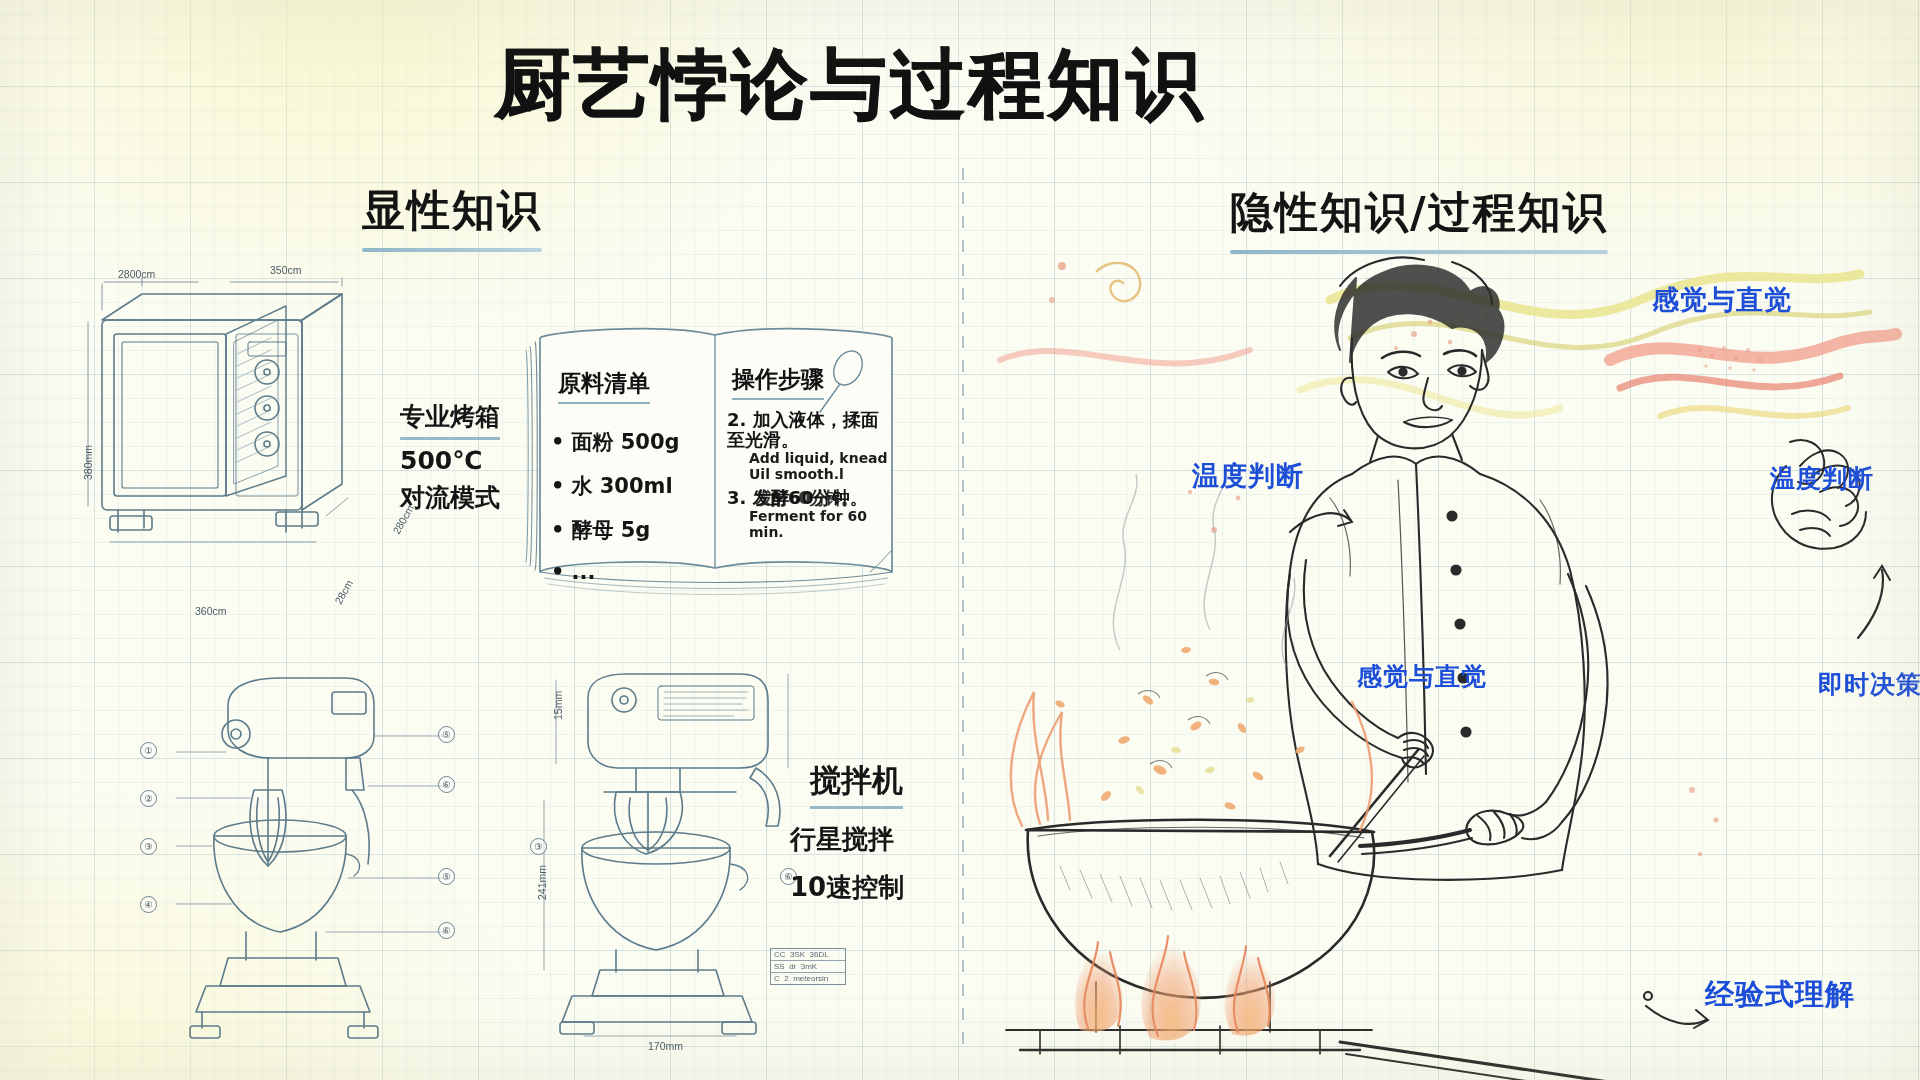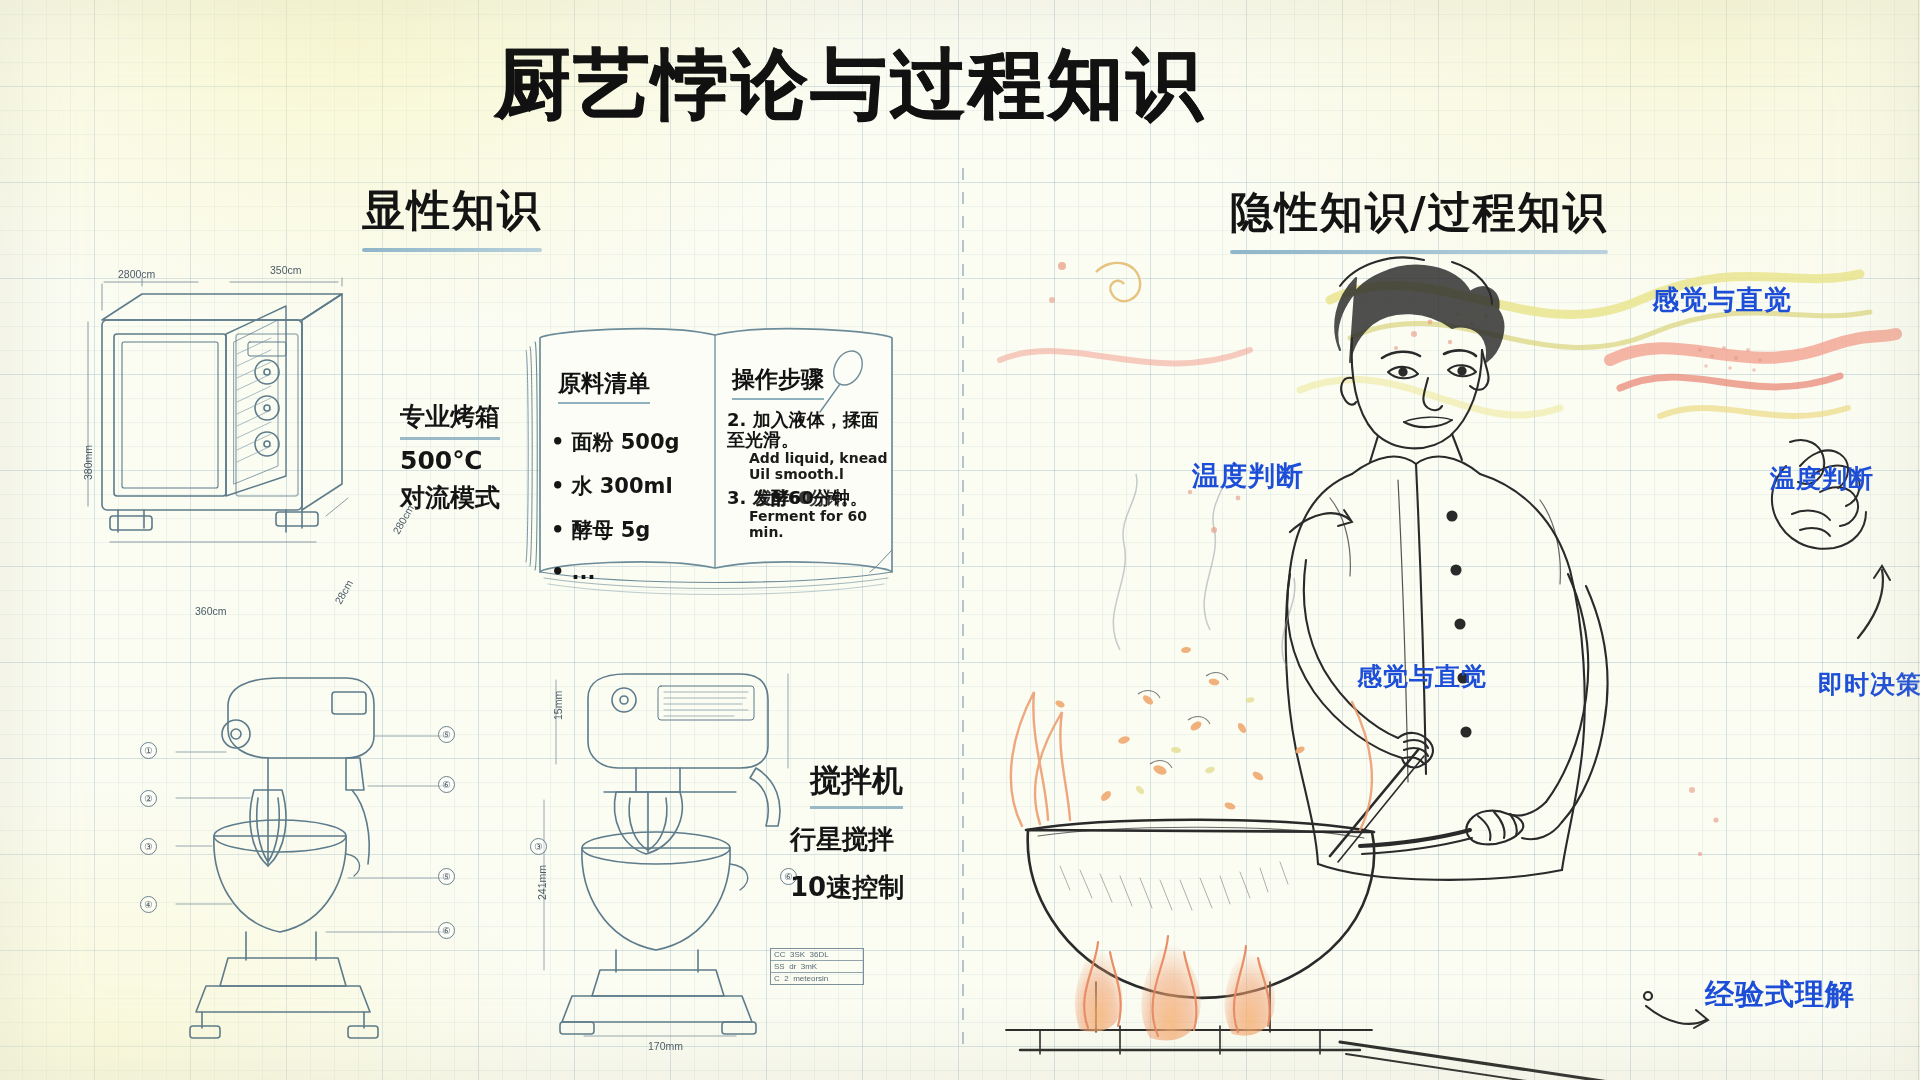--- a/index.html
+++ b/index.html
@@ -343,21 +343,21 @@
       <path d="M268 34 V128"></path>
     </g>
   </g>
 </svg>
 <div class="dim rot" style="left:552px;top:720px">15mm</div>
 <div class="dim rot" style="left:536px;top:900px">241mm</div>
 <div class="dim" style="left:648px;top:1040px">170mm</div>
 <div class="callout-num" style="left:530px;top:838px">③</div>
 <div class="callout-num" style="left:780px;top:868px">⑥</div>
 
-<div class="mini-table" style="left:770px;top:948px;width:94px">
+<div class="mini-table" style="left:770px;top:948px;width:76px">
   <div><span>CC</span>&nbsp;&nbsp;<span>3SK</span>&nbsp;&nbsp;<span>36DL</span></div>
   <div><span>SS</span>&nbsp;&nbsp;<span>dr</span>&nbsp;&nbsp;<span>3mK</span></div>
   <div><span>C</span>&nbsp;&nbsp;<span>2</span>&nbsp;&nbsp;<span>meteorsin</span></div>
 </div>
 
 <div class="spec-block cn" id="mixer-spec">
   <div class="spec-title">搅拌机</div>
   <div class="spec-line">行星搅拌</div>
   <div class="spec-line">10速控制</div>
 </div>

